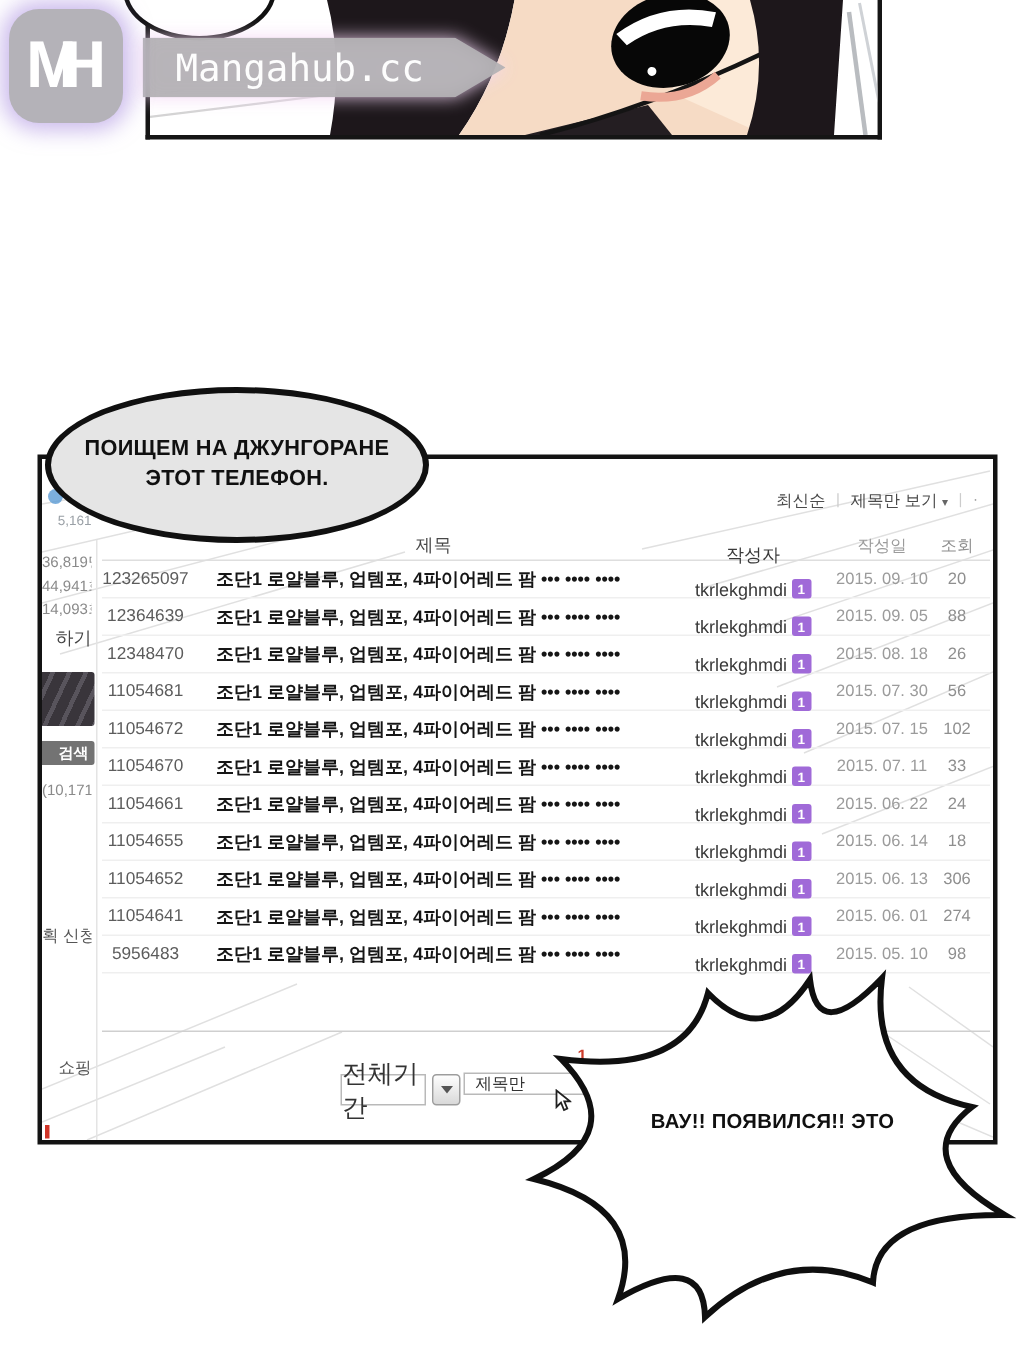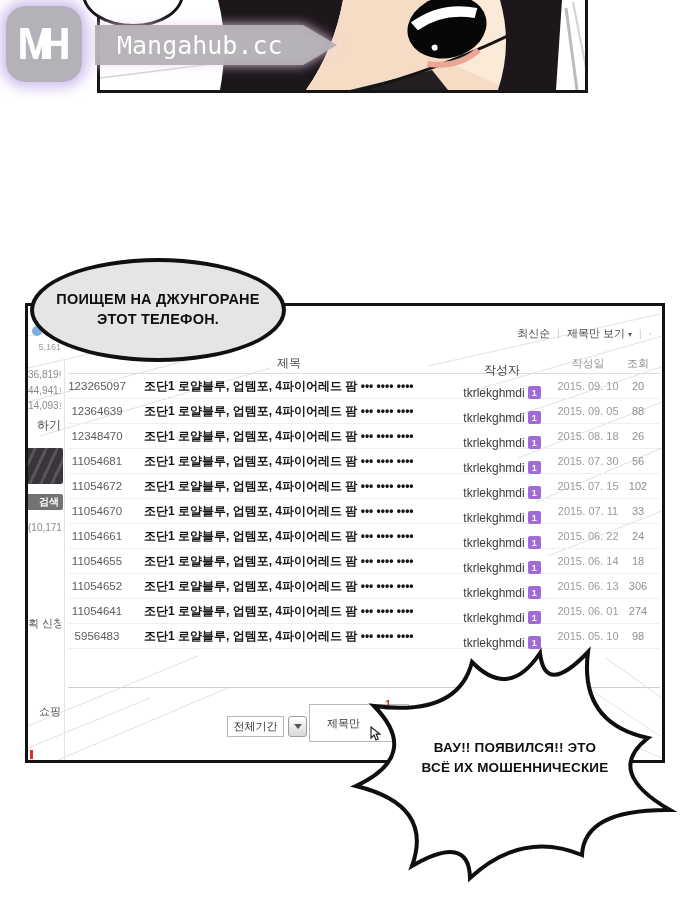--- a/index.html
+++ b/index.html
@@ -91,31 +91,31 @@
   .thead .c-author { justify-content:center; }
   .c-date  { width:72px; text-align:center; font-size:11px; color:#9b9b9b; }
   .c-views { width:36px; text-align:center; padding-right:8px; font-size:11px; color:#8f8f8f; }
   .badge { display:inline-flex; align-items:center; justify-content:center;
            width:13px; height:13px; border-radius:2px; background:#a06ad8;
            color:#fff; font-size:9px; font-weight:bold; }
   .tbottom { position:absolute; left:40px; top:381px; width:592px; height:1px; background:#cfcfcf; }
 
   
   .f-box1 { position:absolute; left:199px; top:410px; width:57px; height:21px;
-            border:1px solid #b9b9b9; background:#fff; font-size:11px; color:#333;
-            display:flex; align-items:center; justify-content:center;text-align:right; }
+            border:1px solid #b9b9b9; background:#fff; font-size:17px; color:#333;
+            display:flex; align-items:center; justify-content:center; }
   .f-drop { position:absolute; left:260px; top:410px; width:19px; height:21px;
             border:1px solid #9d9d9d; border-radius:3px;
             background:linear-gradient(#fefefe,#d9d9d9);
             display:flex; align-items:center; justify-content:center; }
   .f-drop .tri { width:0; height:0; border-left:4px solid transparent;
             border-right:4px solid transparent; border-top:5px solid #555; }
-  .f-box2 { position:absolute; left:281px; top:398px; width:100px; height:38px;
+  .f-box2 { position:absolute; left:281px; top:409px; width:100px; height:15px;
             border:1px solid #b9b9b9; background:#fff; font-size:11px; color:#333;
-            display:flex; align-items:center; padding-left:17px; }
+            display:flex; align-items:center; padding-left:7px; }
   .f-marker { position:absolute; left:357px; top:392px; color:#cc3b2a;
               font-size:11px; font-weight:bold; }
   .f-cursor { position:absolute; left:342px; top:420px; }
 
   
   .bubble-top {
     position:absolute; left:30px; top:258px; width:256px; height:104px;
     background:#e5e5e5; border:4px solid #101010; border-radius:50%; z-index:5;
     display:flex; align-items:center; justify-content:center; text-align:center;
     font-weight:bold; font-size:14.5px; line-height:1.35; color:#101010; letter-spacing:.2px;
@@ -363,16 +363,15 @@
       <div>ПОИЩЕМ НА ДЖУНГОРАНЕ</div>
       <div>ЭТОТ ТЕЛЕФОН.</div>
     </div>
   </div>
 
   <svg class="burst-svg" width="350" height="272" viewBox="340 640 350 272">
     <path d="M374,706 Q458,717 472,662 Q509,700 540,653 Q545,697 588,652 Q579,723 648,738 Q604,772 670,810 Q584,809 582,855 Q522,830 470,878 Q469,833 412,866 Q434,805 356,786 Q422,755 374,706 Z" fill="#ffffff" stroke="#0f0f0f" stroke-width="4" stroke-linejoin="miter"></path>
   </svg>
   <div class="burst-text">
     <div>ВАУ!! ПОЯВИЛСЯ!! ЭТО</div>
-    <div>ВСЁ ИХ МОШЕННИЧЕСКИЕ</div>
   </div>
 
 </div>
 
 </body></html>

